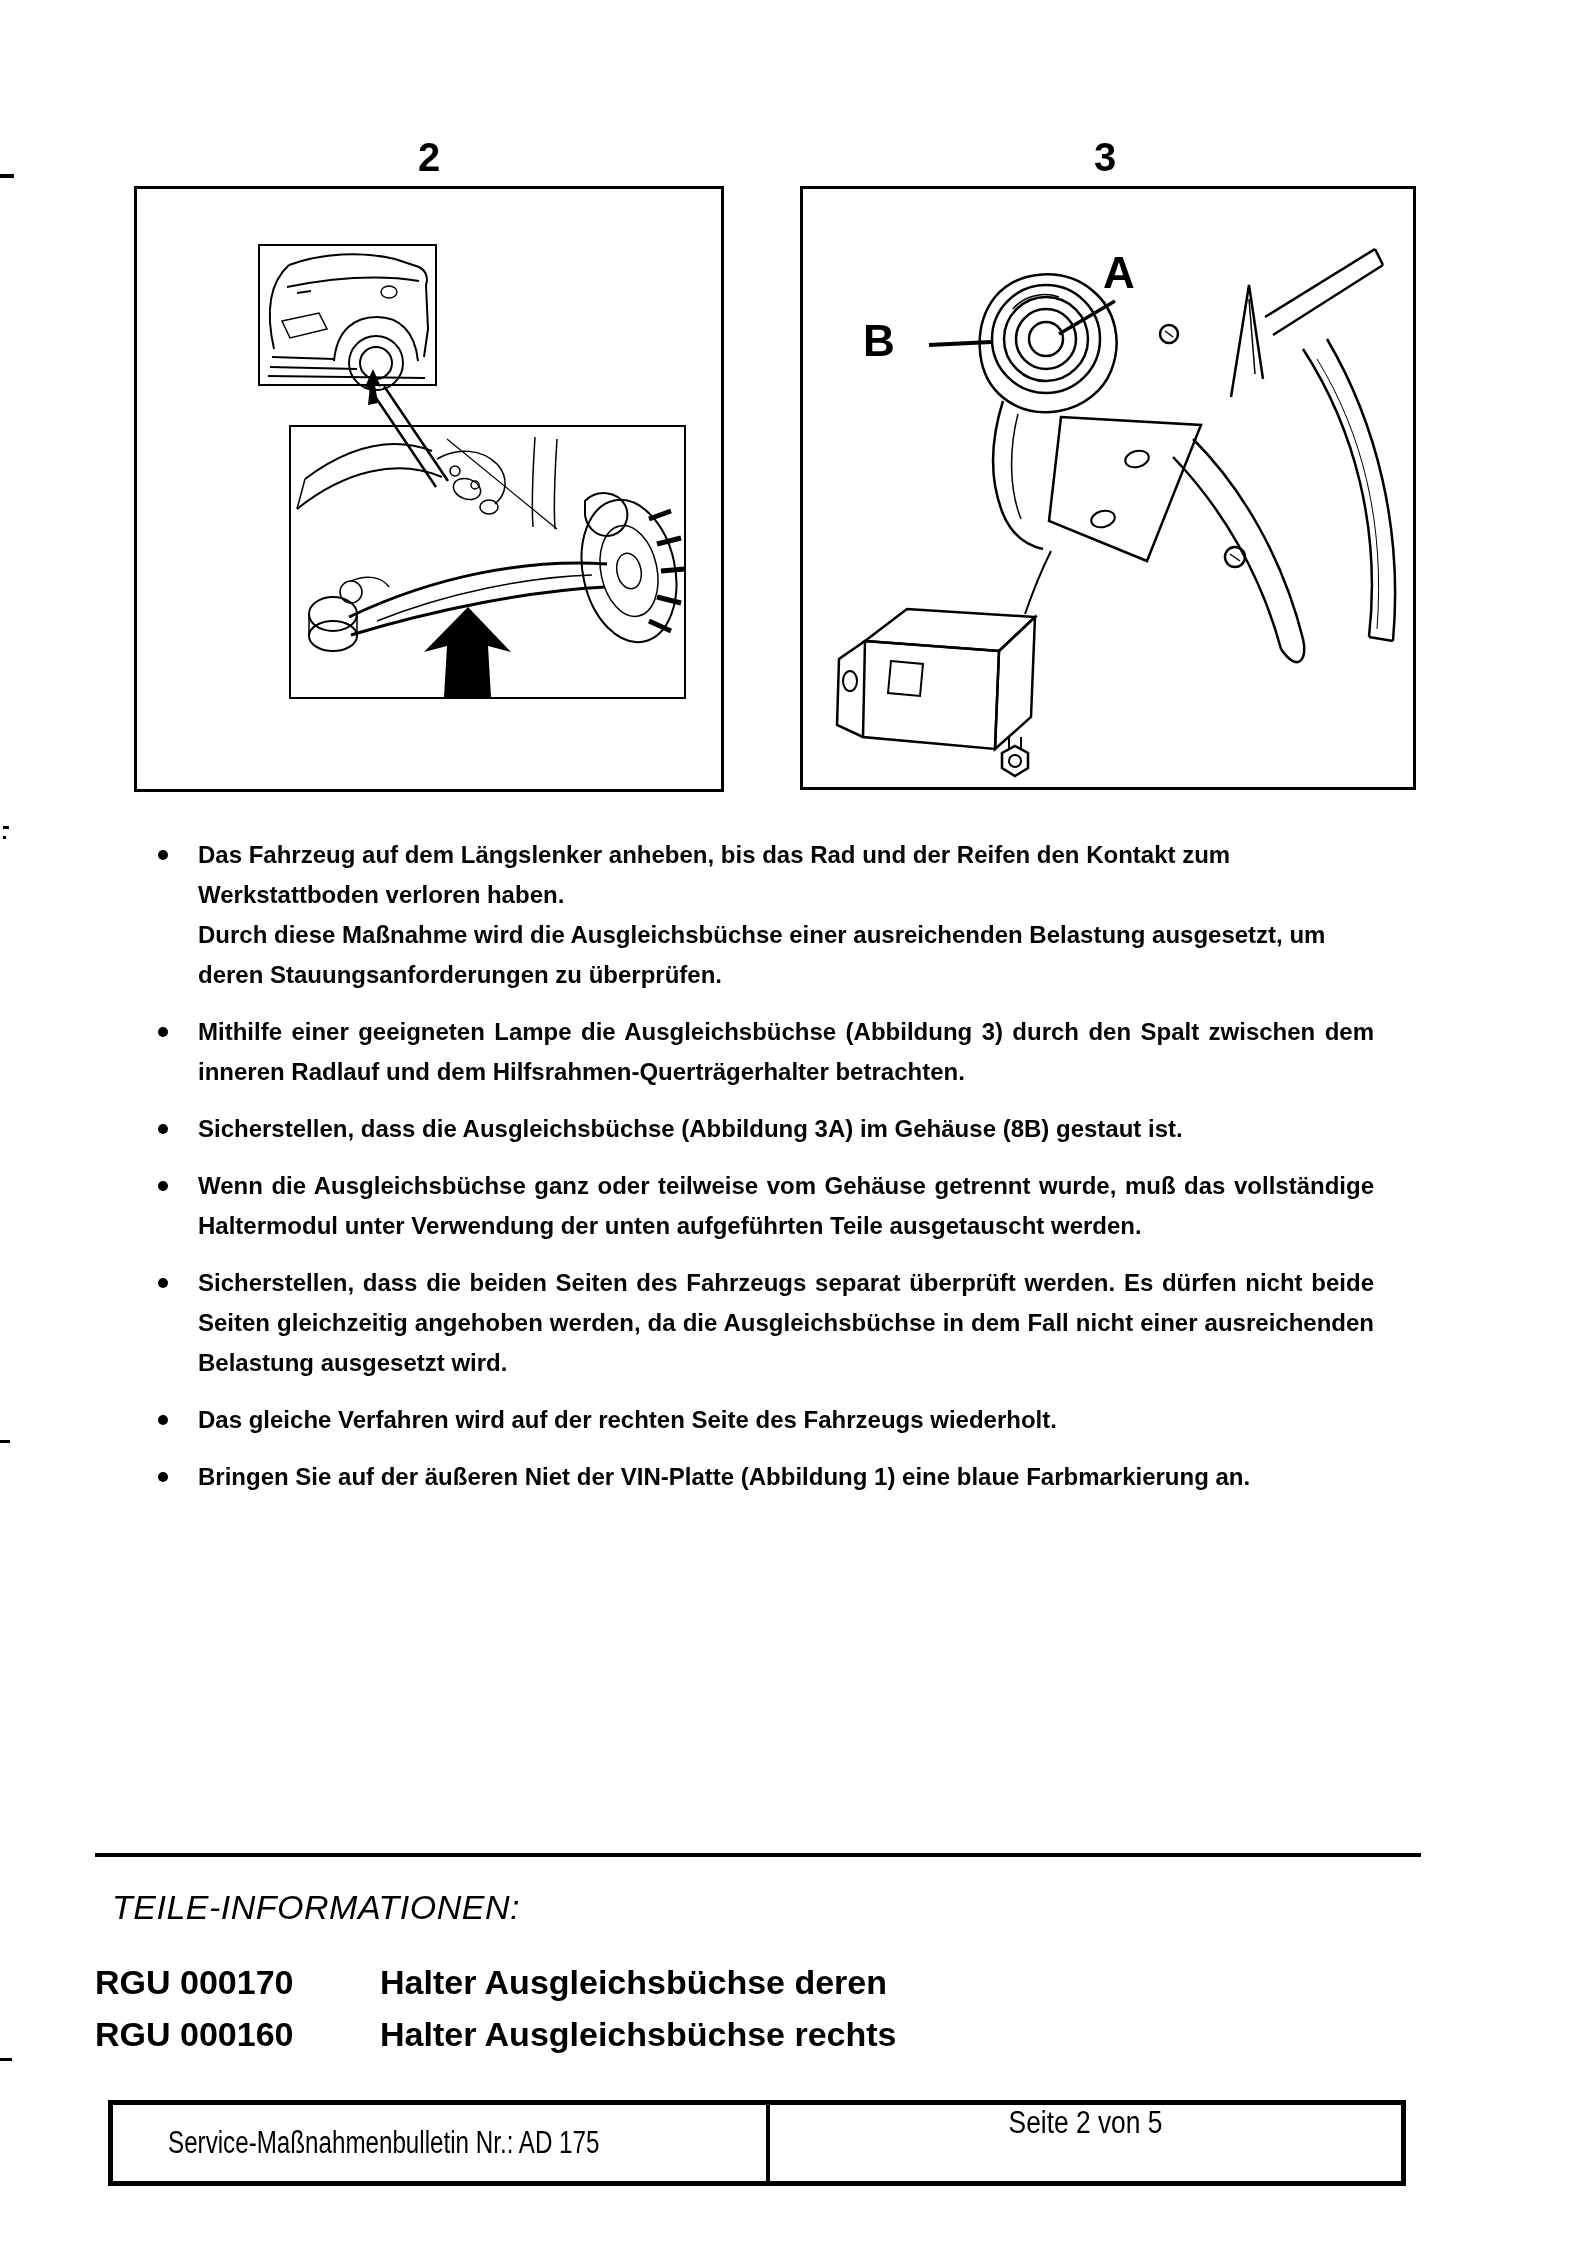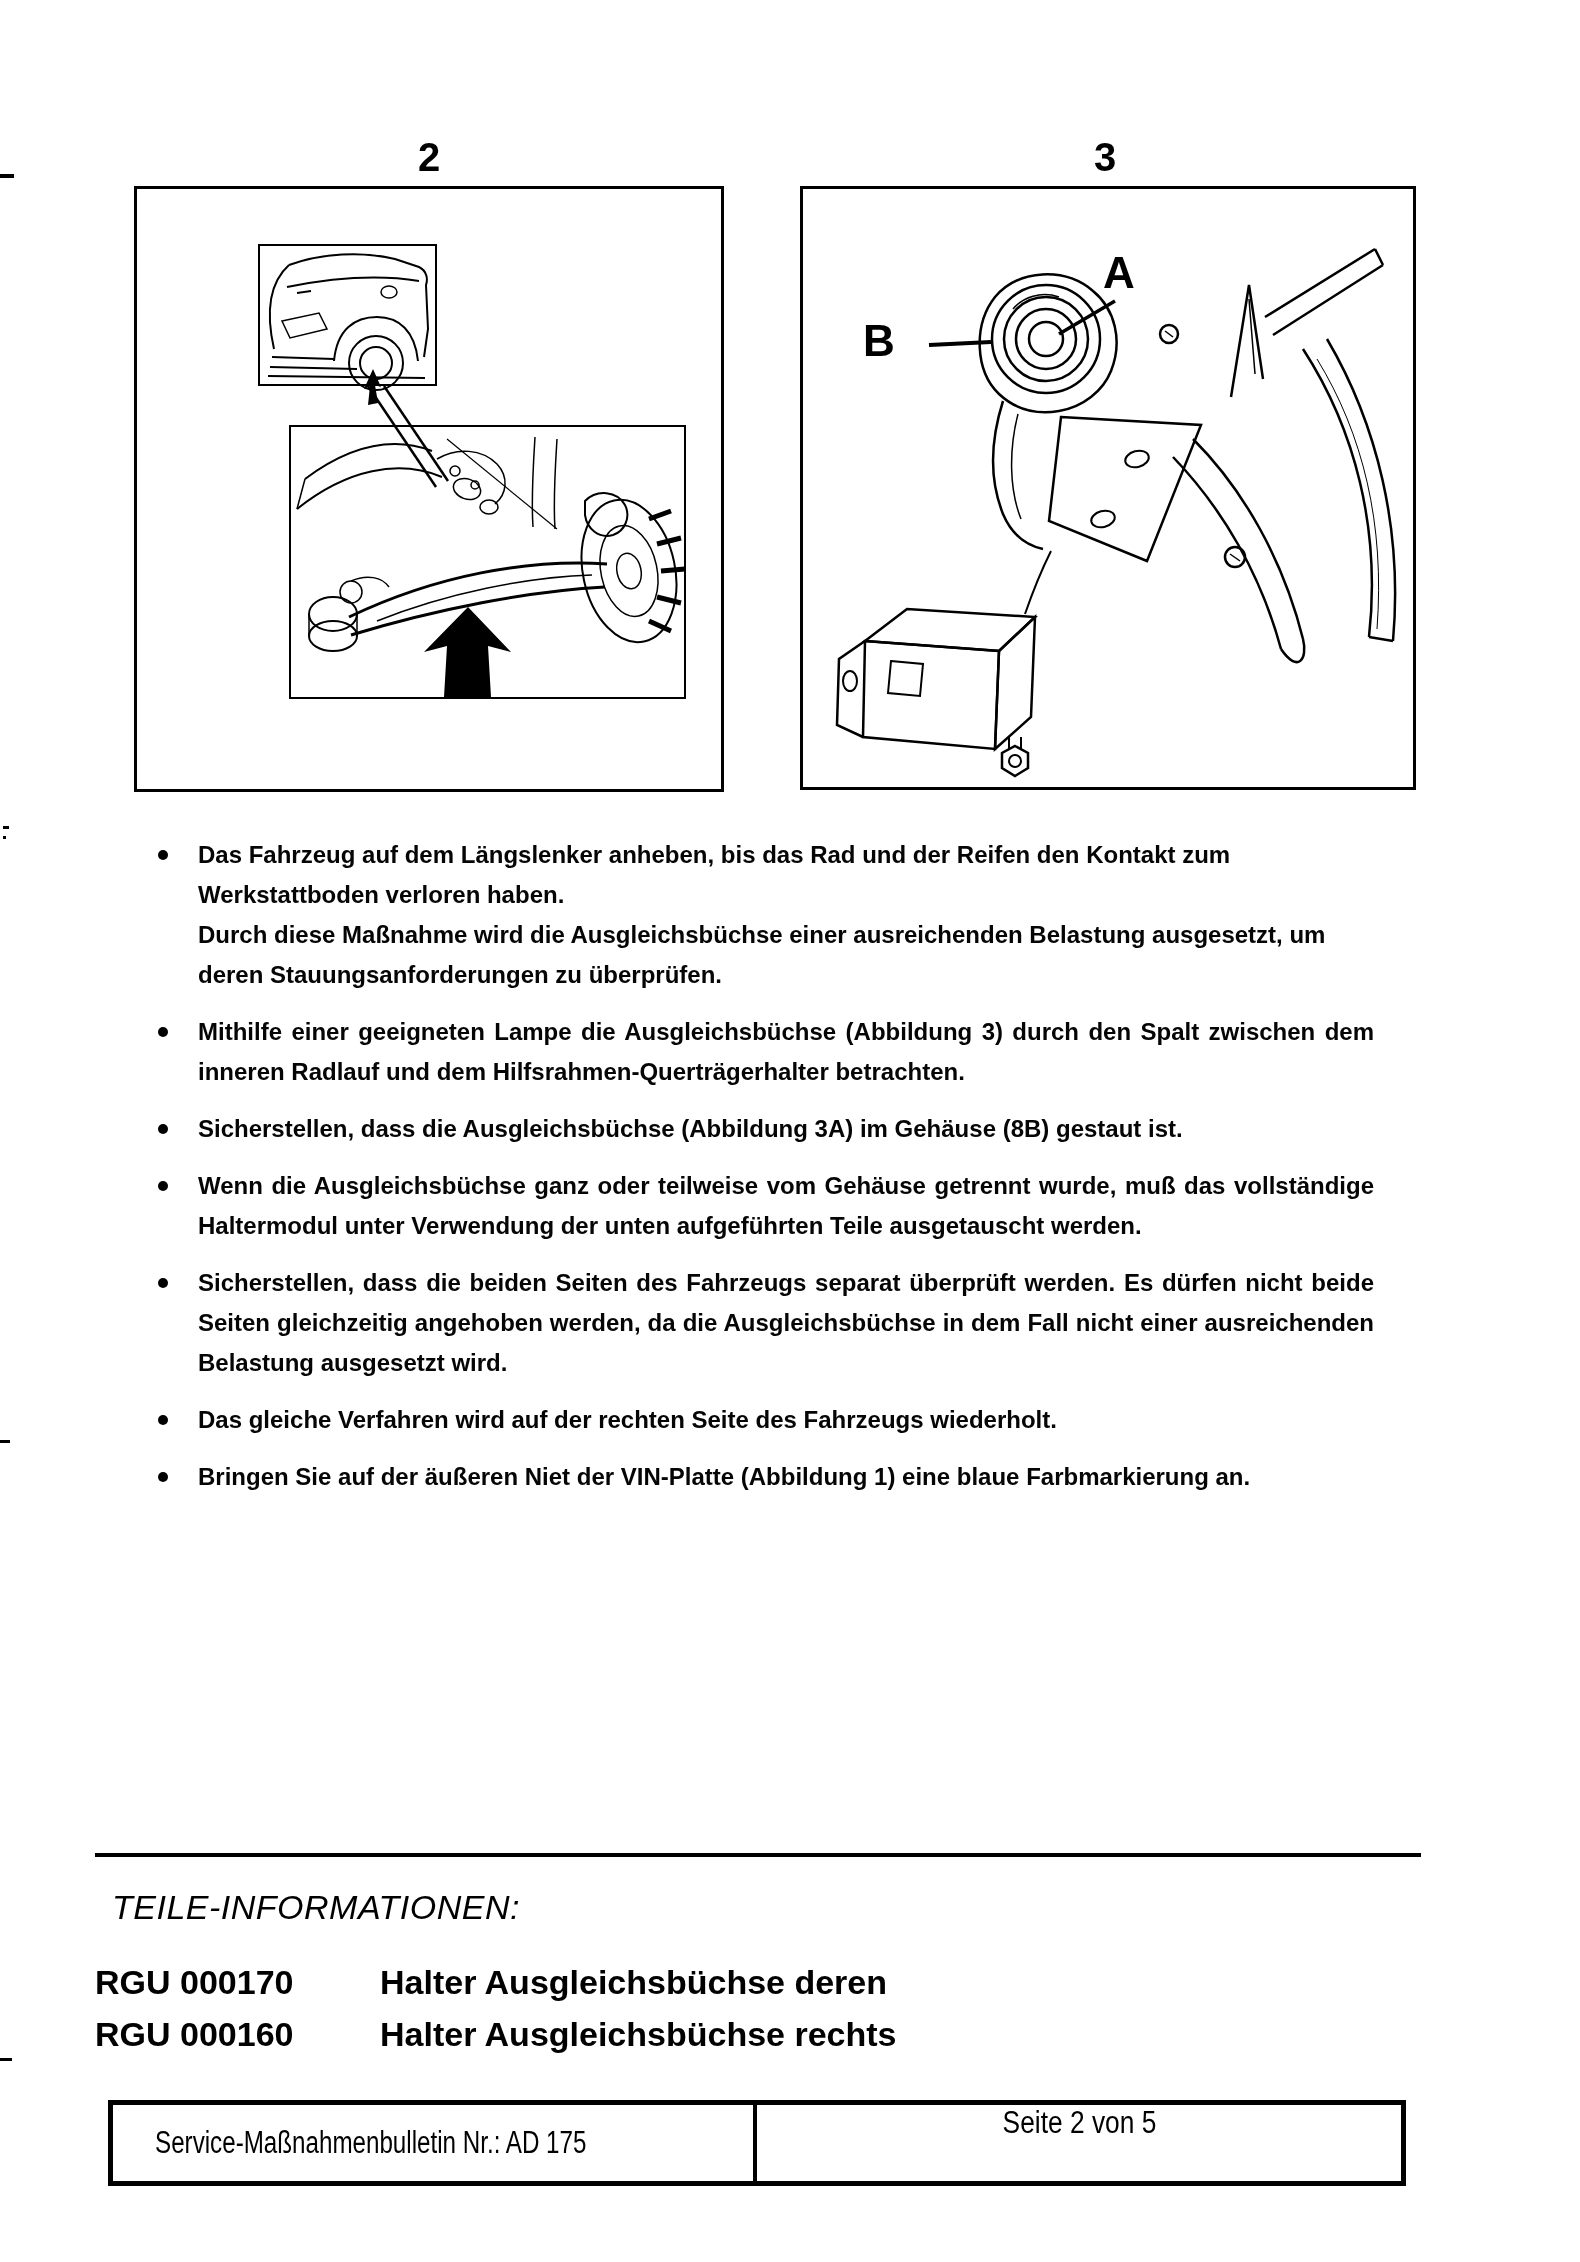--- a/index.html
+++ b/index.html
@@ -49,21 +49,21 @@
   .part-row{display:flex;}
   .part-number{width:285px;flex:0 0 285px;}
 
   
   #footer-box{
     position:absolute;left:108px;top:2100px;width:1298px;height:86px;
     border:5px solid #000;box-sizing:border-box;display:flex;background:#fff;
   }
   #footer-left{
     width:644px;flex:0 0 644px;border-right:4px solid #000;box-sizing:border-box;
-    display:flex;align-items:center;
+    display:flex;align-items:center;margin-left:13px;
   }
   #footer-left span{
     font-size:31px;margin-left:42px;transform:scaleX(0.78);transform-origin:left center;
     white-space:nowrap;
   }
   #footer-right{flex:1;display:flex;align-items:flex-start;justify-content:center;}
   #footer-right span{font-size:31px;transform:scaleX(0.85);transform-origin:center;white-space:nowrap;}
 </style>
 </head>
 <body>

